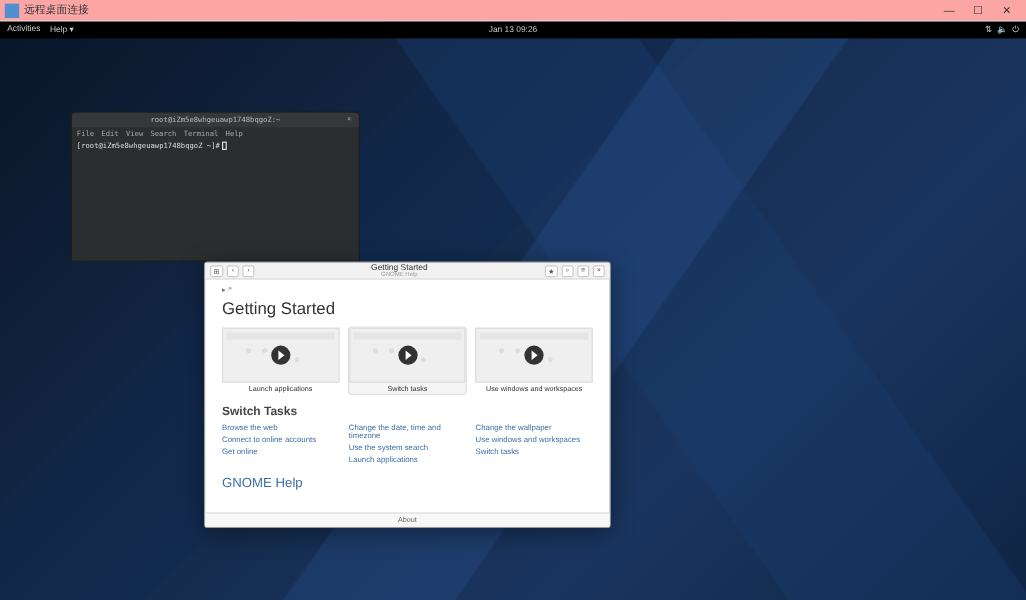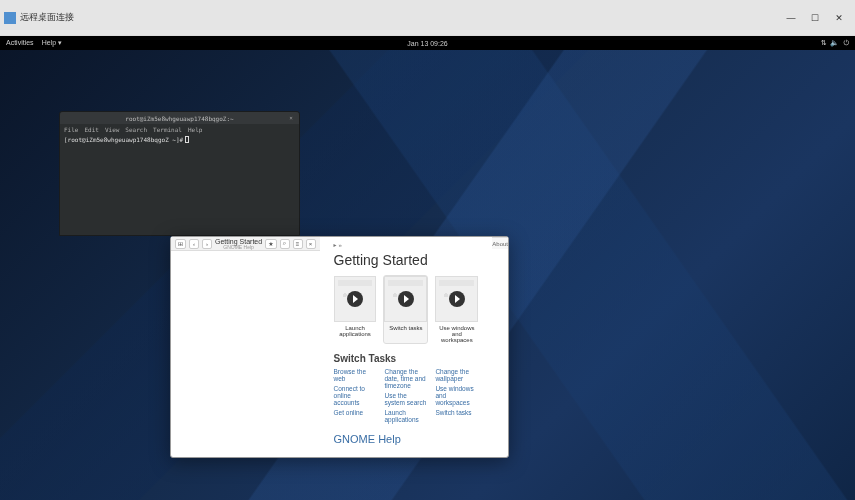--- a/index.html
+++ b/index.html
@@ -1,17 +1,17 @@
 <!DOCTYPE html>
 <html><head>
 <meta charset="utf-8">
 <style>
 * { margin: 0; padding: 0; box-sizing: border-box; }
 body { font-family: "Segoe UI", Arial, sans-serif; width: 855px; height: 500px; overflow: hidden; background: #fff; }
-.win-titlebar { height: 36px; background: #e5e5e5; border-bottom: 1px solid #ddd; display: flex; align-items: center; padding: 0 4px; font-size: 9px; }
+.win-titlebar { height: 18px; background: #fca5a5; border-bottom: 1px solid #ddd; display: flex; align-items: center; padding: 0 4px; font-size: 9px; }
 .win-titlebar .icon { width: 12px; height: 12px; background: #5090d0; margin-right: 4px; }
 .win-titlebar .title { flex: 1; color: #333; }
 .win-titlebar .wbtn { width: 24px; text-align: center; color: #333; cursor: pointer; }
 .desktop { position: relative; width: 855px; height: 482px; background: linear-gradient(135deg, #0a1528 0%, #142a4a 40%, #1a3560 70%, #0f2545 100%); overflow: hidden; }
 .desktop::before { content:""; position:absolute; inset:0; background:
   linear-gradient(125deg, transparent 48%, rgba(40,80,140,0.35) 48.2%, rgba(40,80,140,0.35) 60%, transparent 60.2%),
   linear-gradient(55deg, transparent 55%, rgba(25,60,110,0.4) 55.2%, rgba(25,60,110,0.4) 72%, transparent 72.2%),
   linear-gradient(135deg, transparent 30%, rgba(15,40,80,0.4) 30.2%, rgba(15,40,80,0.4) 45%, transparent 45.2%);
 }
 .topbar { position: relative; height: 14px; background: #000; color: #ccc; font-size: 7px; display: flex; align-items: center; padding: 0 6px; z-index: 5; }
@@ -19,21 +19,21 @@
 .topbar .tb-center { position: absolute; left: 50%; transform: translateX(-50%); }
 .topbar .tb-right { margin-left: auto; display: flex; gap: 4px; align-items: center; }
 .topbar .tb-right span { font-size: 7px; }
 .terminal { position: absolute; left: 59px; top: 75px; width: 241px; height: 125px; background: #2b2e2f; border: 1px solid #1a1c1d; border-radius: 3px 3px 0 0; z-index: 2; font-family: monospace; }
 .term-titlebar { height: 12px; background: #35383a; color: #bbb; font-size: 6px; display: flex; align-items: center; justify-content: center; position: relative; border-radius: 3px 3px 0 0; }
 .term-titlebar .close { position: absolute; right: 4px; width: 8px; height: 8px; color: #999; text-align:center; line-height:8px; }
 .term-menubar { height: 10px; padding: 0 4px; color: #aaa; font-size: 6px; display: flex; gap: 6px; align-items: center; }
 .term-body { padding: 2px 4px; color: #ddd; font-size: 6px; }
 .term-body .prompt-line { display: flex; align-items: center; gap: 2px; }
 .cursor-box { display:inline-block; width:4px; height:7px; border:1px solid #ddd; }
-.help-win { position: absolute; left: 170px; top: 200px; width: 339px; height: 222px; background: #fff; border: 1px solid #999; border-radius: 3px; z-index: 3; display: flex; flex-direction: row; box-shadow: 0 4px 20px rgba(0,0,0,0.4); }
+.help-win { position: absolute; left: 170px; top: 200px; width: 339px; height: 222px; background: #fff; border: 1px solid #999; border-radius: 3px; z-index: 3; display: flex; flex-direction: column; box-shadow: 0 4px 20px rgba(0,0,0,0.4); }
 .help-header { height: 14px; background: #f2f2f2; border-bottom: 1px solid #ddd; display: flex; align-items: center; padding: 0 4px; gap: 3px; }
 .hbtn { min-width: 10px; height: 10px; border: 1px solid #ccc; border-radius: 2px; background: #fff; font-size: 6px; display: flex; align-items: center; justify-content: center; color: #555; cursor: pointer; padding: 0 2px; }
 .help-header .htitle { flex: 1; text-align: center; font-size: 7px; color: #333; line-height: 1; }
 .help-header .htitle .sub { font-size: 5px; color: #999; }
 .help-body { flex: 1; padding: 4px 14px 0 14px; overflow: hidden; }
 .crumb { font-size: 6px; color: #777; display:flex; align-items:center; gap:2px; }
 .h1 { font-size: 14px; color: #333; margin: 4px 0 8px 0; font-weight: normal; }
 .h2 { font-size: 10px; color: #444; margin: 10px 0 4px 0; font-weight: bold; }
 .h2link { font-size: 11px; color: #3a6ea5; margin: 10px 0 4px 0; font-weight: normal; }
 .videos { display: flex; gap: 8px; }

